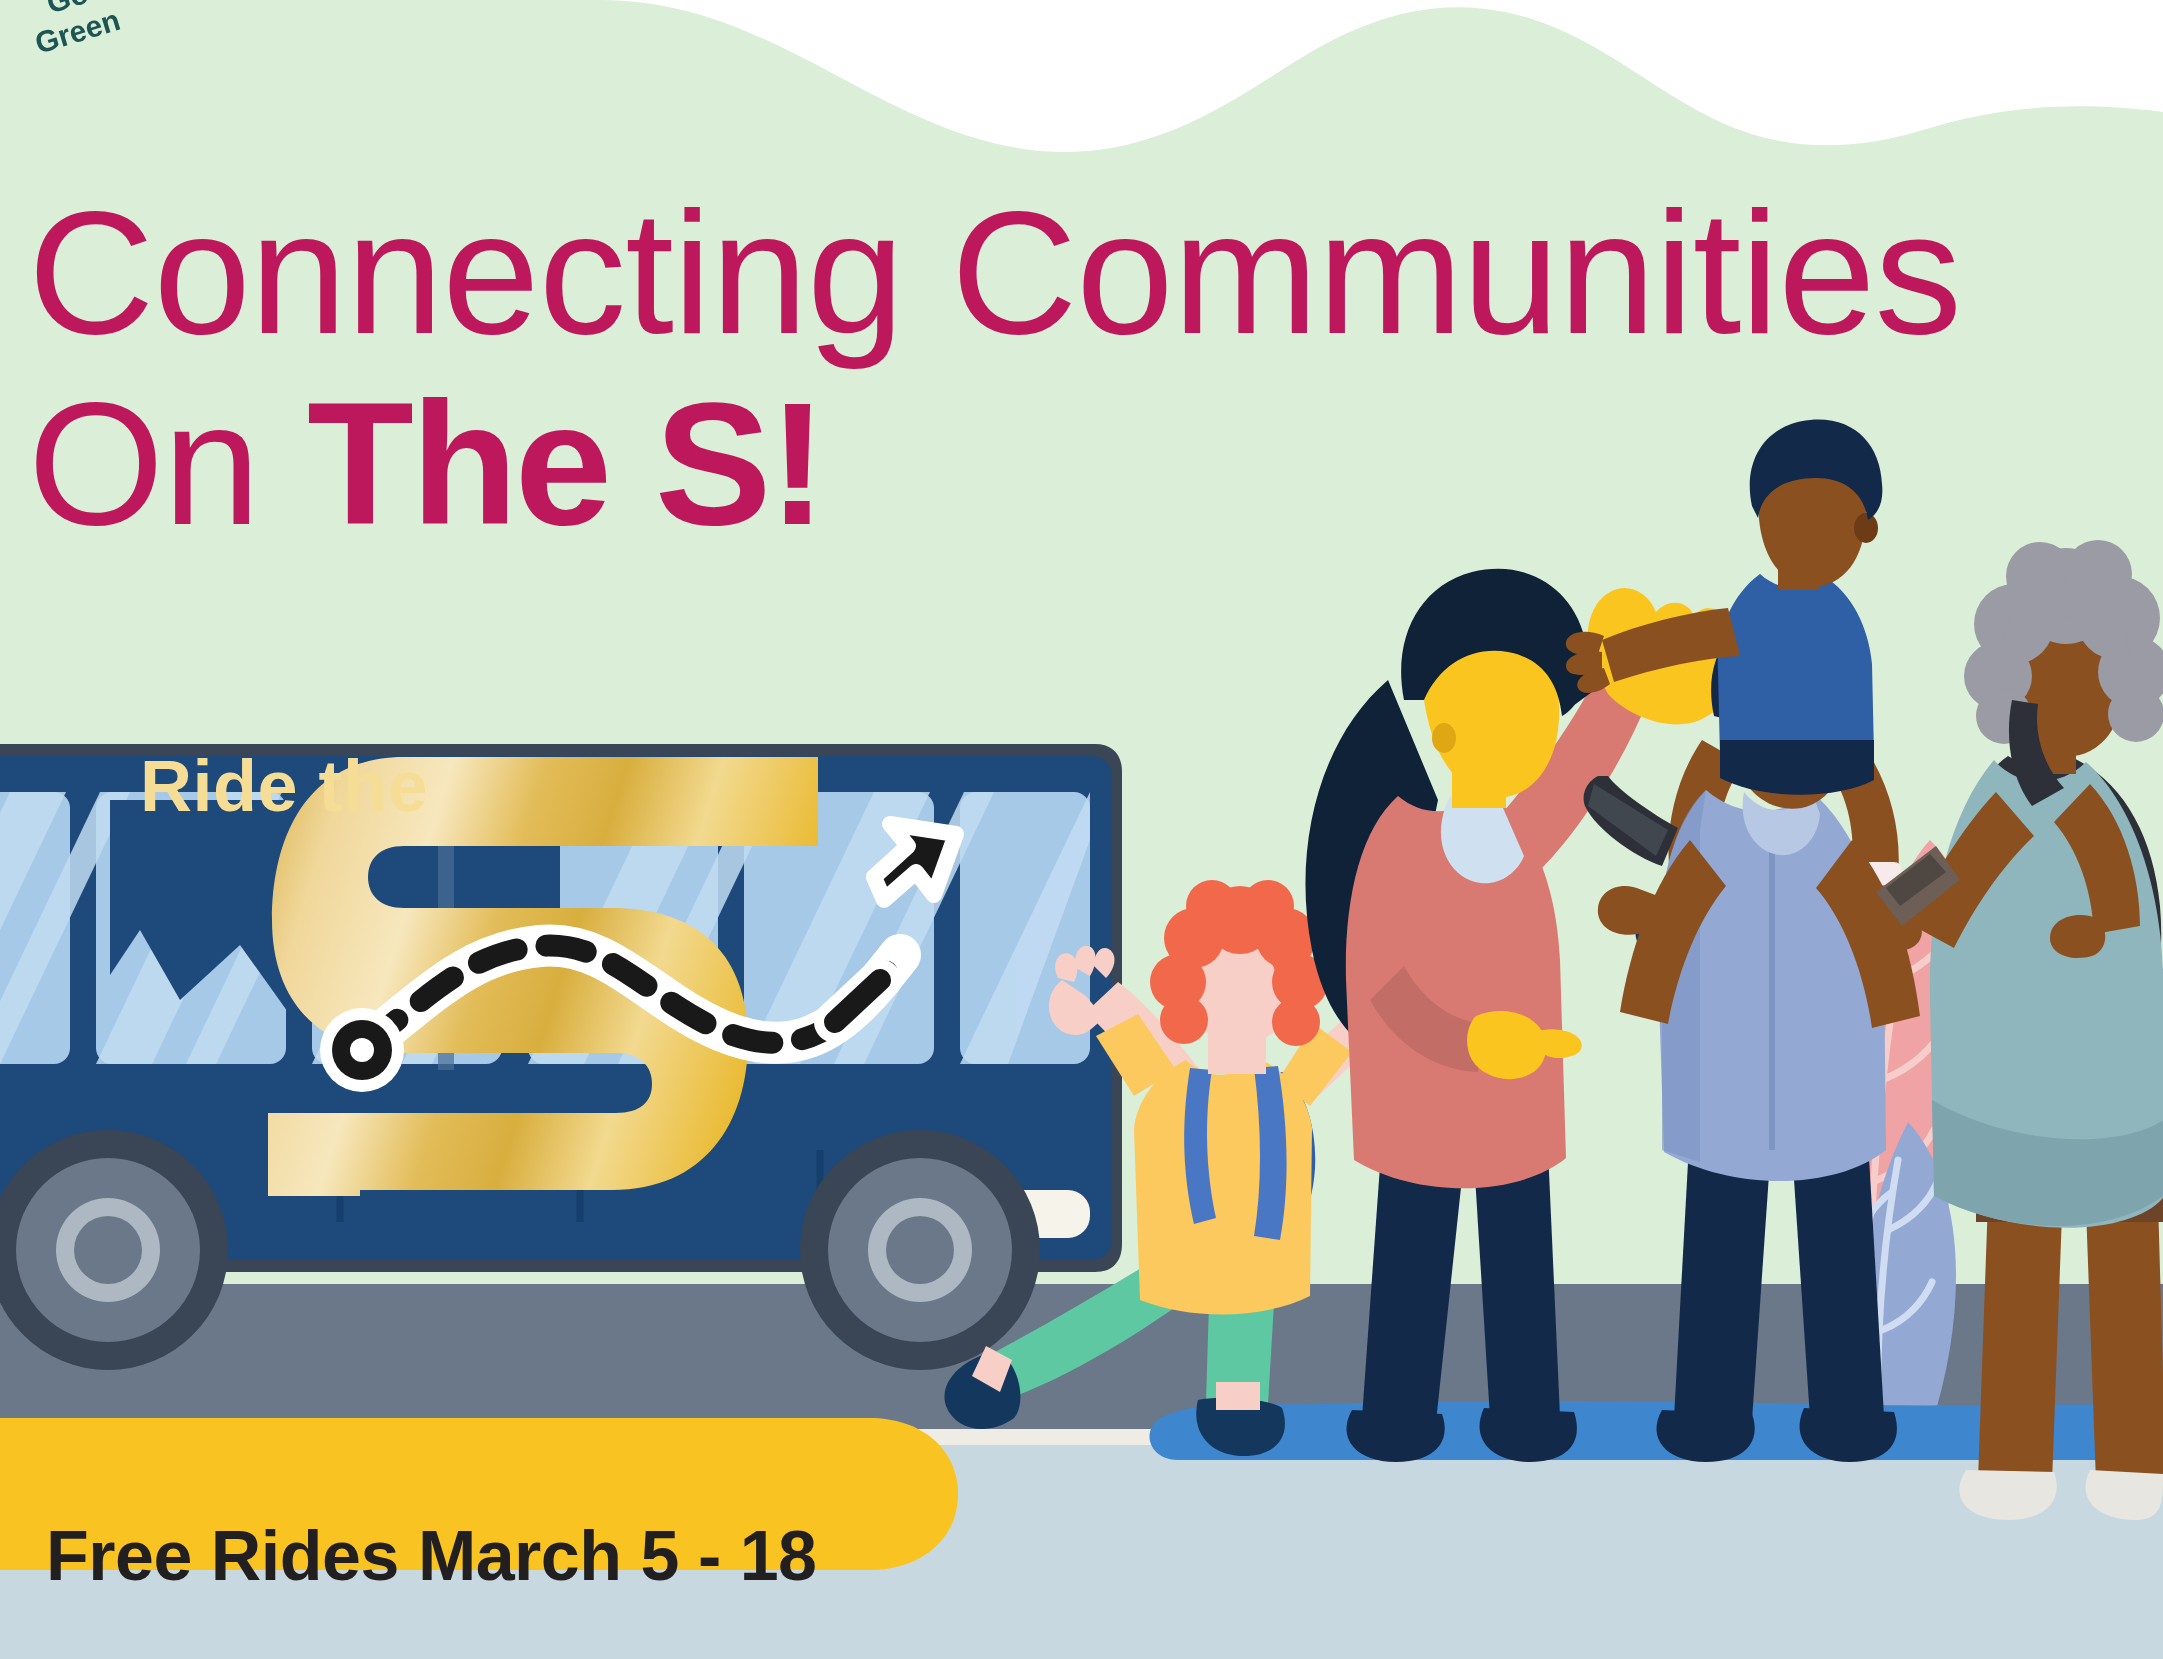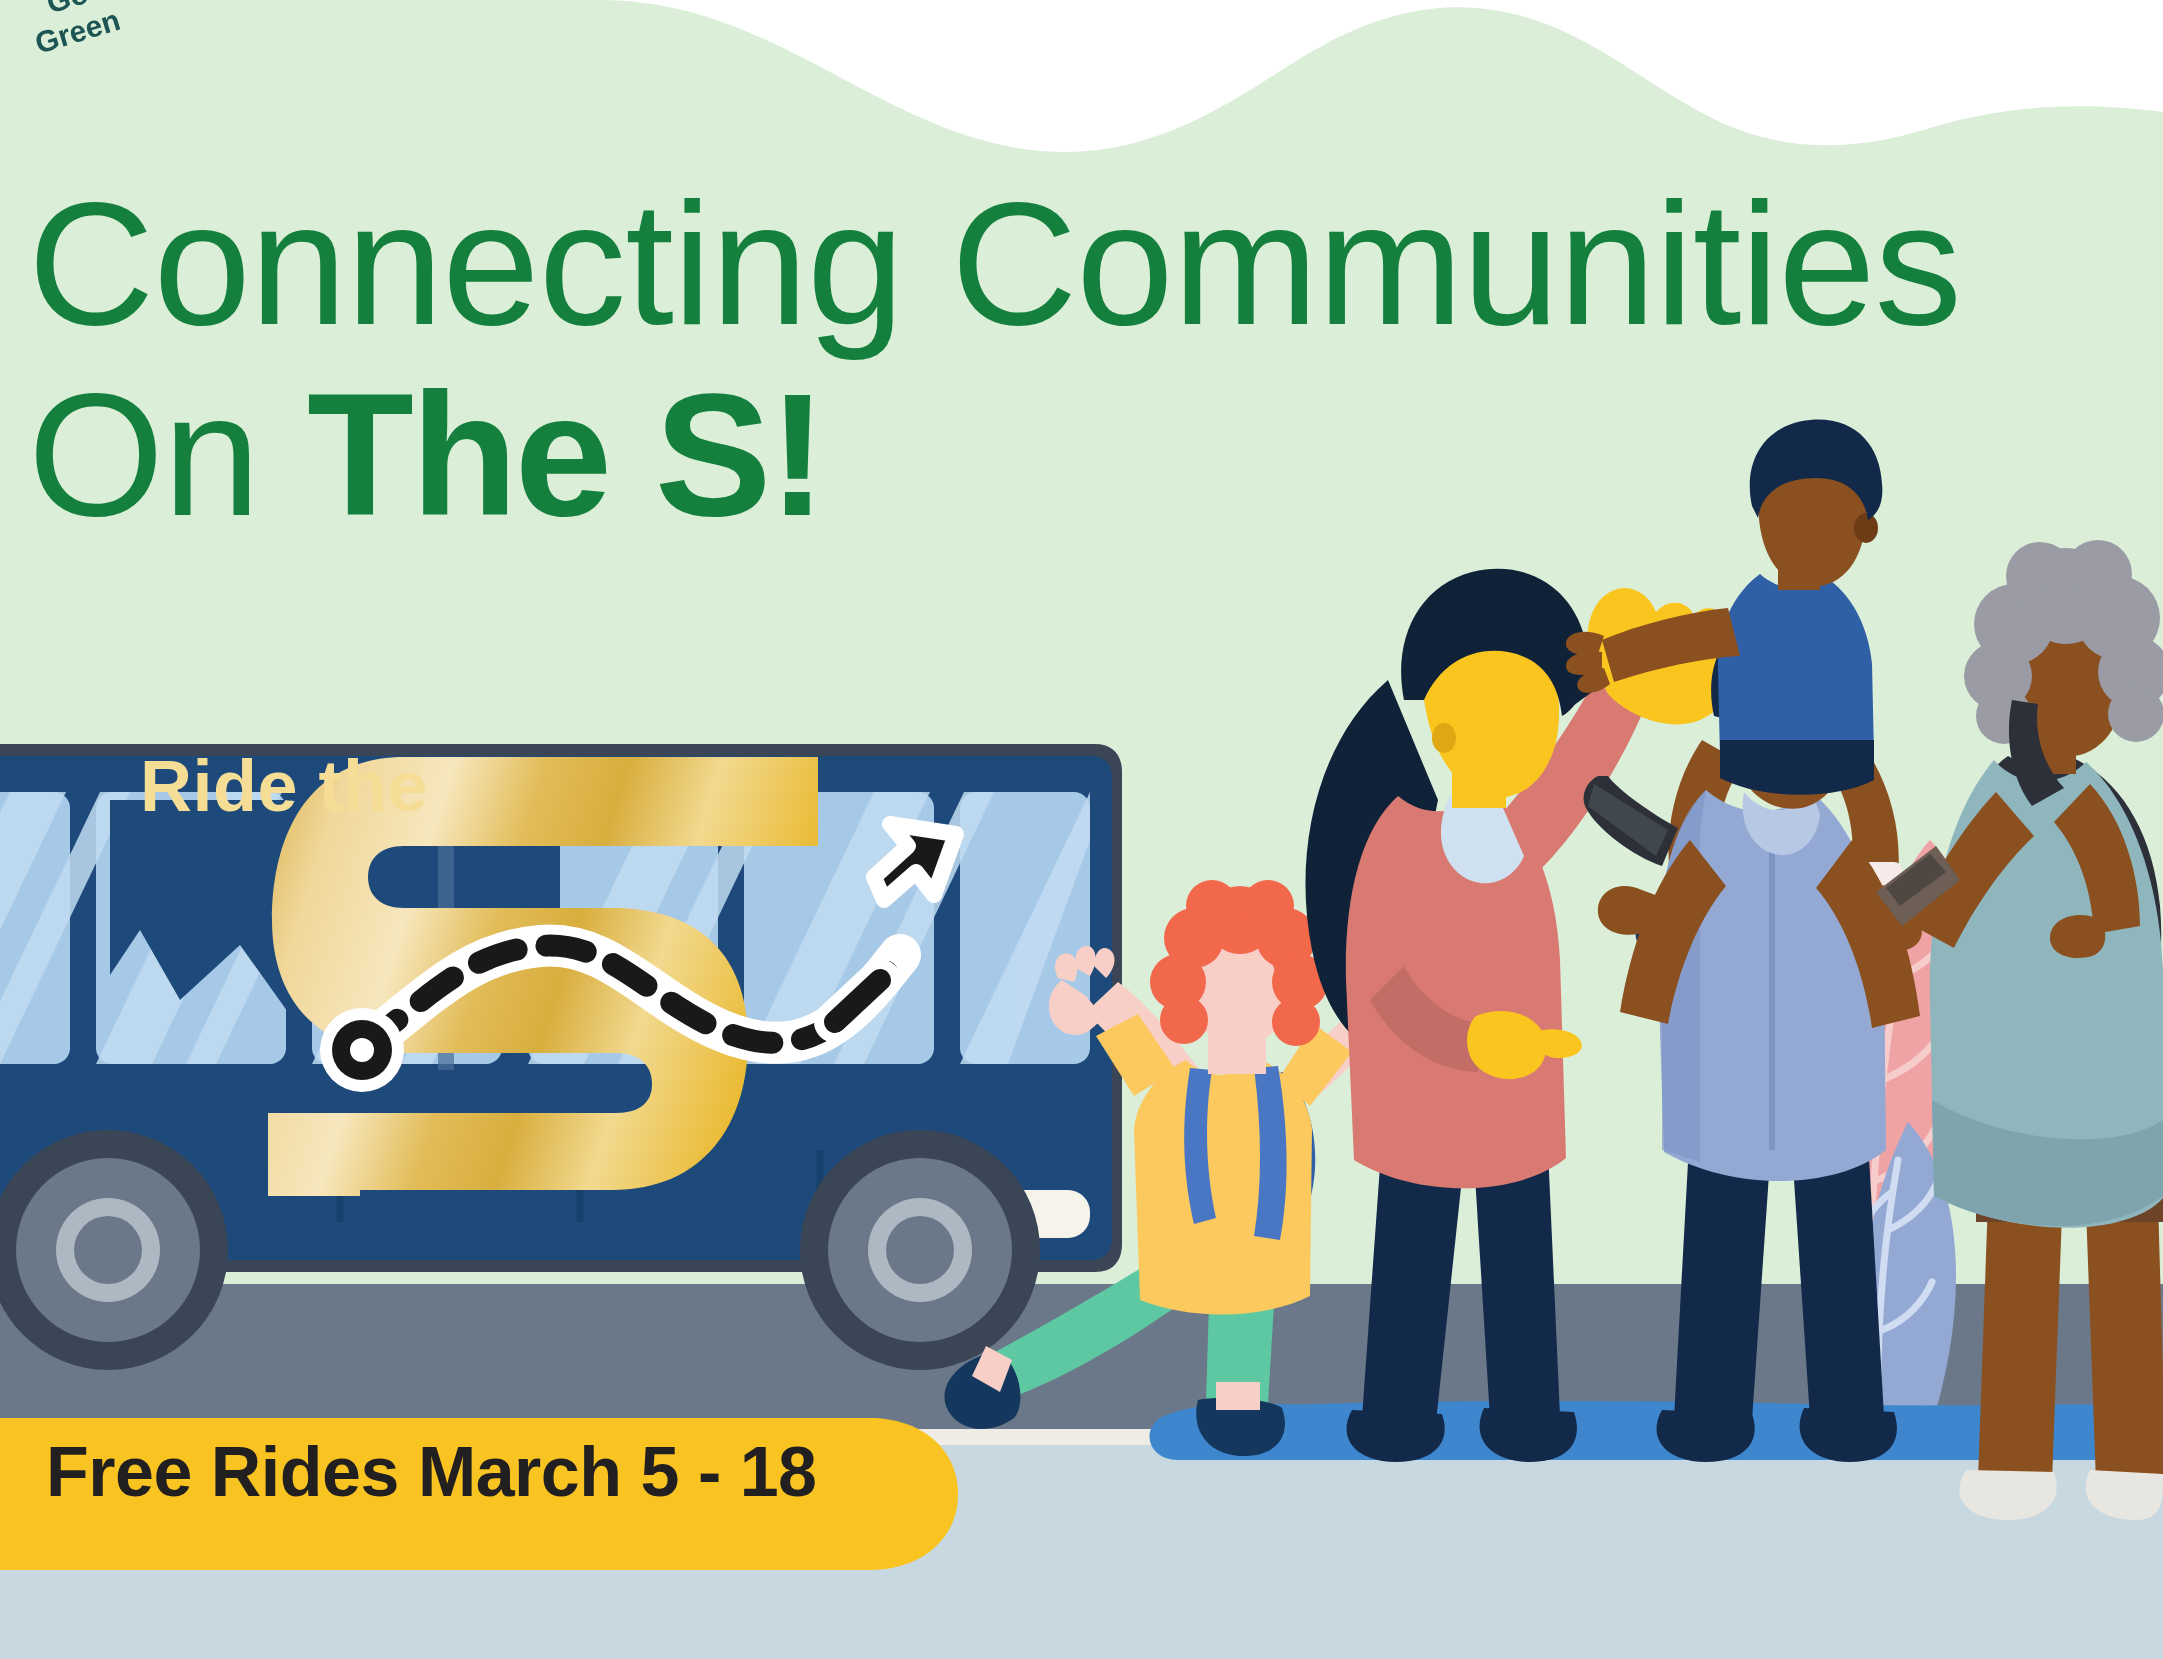--- a/index.html
+++ b/index.html
@@ -6,38 +6,38 @@
   body{font-family:"Liberation Sans",sans-serif;}
   #poster{
     position:relative;width:2163px;height:1659px;overflow:hidden;
     background:#ffffff;
   }
   #poster svg.layer{position:absolute;left:0;top:0;width:2163px;height:1659px;display:block;}
   .txt{position:absolute;white-space:nowrap;}
 
   
   #headline{
-    left:28px;top:176px;
+    left:28px;top:185px;
     font-size:175px;line-height:1.0;
-    color:#15803d;letter-spacing:-1px;
+    color:#be185d;letter-spacing:-1px;
   }
   #headline .l1{font-weight:300;display:block;}
   #headline .l2{display:block;margin-top:16px;}
   #headline .l2 .light{font-weight:300;}
   #headline .l2 .bold{font-weight:bold;letter-spacing:-3px;}
 
   
   #ridethe{
     left:140px;top:745px;
     font-size:72px;font-weight:bold;color:#f6dd96;letter-spacing:0.5px;
   }
 
   
   #banner-text{
-    left:46px;top:1432px;
+    left:46px;top:1516px;
     font-size:70px;font-weight:bold;color:#211f1f;letter-spacing:-0.5px;
   }
 
   
   #gogreen{
     left:1196px;top:1126px;width:130px;
     transform:rotate(-17deg);transform-origin:0 0;
     font-size:30px;font-weight:bold;color:#1d5454;line-height:1.18;
     text-align:center;
   }

